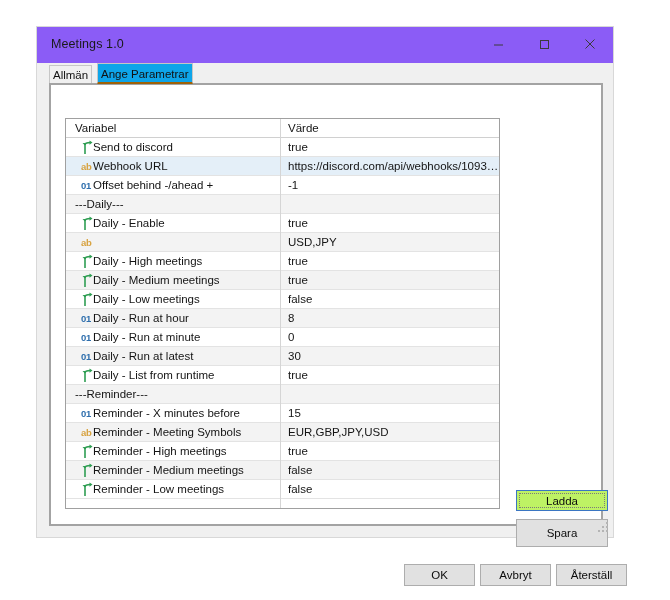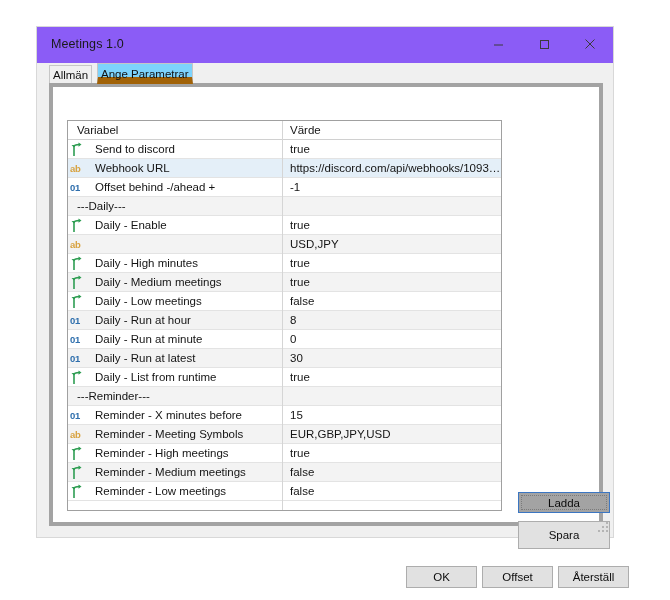--- a/index.html
+++ b/index.html
@@ -72,34 +72,34 @@
     color: #111;
     background: #f0f0f0;
     border: 1px solid #c6c6c6;
     box-sizing: border-box;
     white-space: nowrap;
   }
   .tab.active {
     top: 0px;
     height: 21px;
     line-height: 21px;
-    background: #7dd3fc;
-    border-bottom: 7px solid #a16207;
+    background: #0ea5e9;
+    border-bottom: 2px solid #a16207;
     z-index: 3;
   }
 
   
   #tabpage {
     position: absolute;
     left: 12px;
     top: 56px;
     width: 554px;
     height: 443px;
     background: #ffffff;
-    border: 4px solid #a3a3a3;
+    border: 2px solid #a3a3a3;
     box-sizing: border-box;
   }
 
   
   #grid {
     position: absolute;
     left: 14px;
     top: 33px;
     width: 435px;
     height: 391px;
@@ -145,21 +145,21 @@
     left: 215px;
     top: 0;
     right: 0;
     height: 100%;
     padding-left: 7px;
     overflow: hidden;
     text-overflow: ellipsis;
   }
   .ic {
     position: absolute;
-    left: 2px;
+    left: 15px;
     top: 0;
     width: 16px;
     height: 19px;
     font-size: 9.5px;
     font-weight: bold;
     line-height: 19px;
     text-align: left;
     font-family: "Liberation Sans", sans-serif;
   }
   .ic.num { color: #2f6fad; letter-spacing: -.2px; }
@@ -183,21 +183,21 @@
     box-sizing: border-box;
     font-size: 11.5px;
     color: #0c0c0c;
     display: flex;
     align-items: center;
     justify-content: center;
     white-space: nowrap;
   }
   .btn.focused {
     border: 1px solid #3b76c2;
-    background: #a3a3a3;
+    background: #bef264;
   }
   .btn.focused::after {
     content: "";
     position: absolute;
     left: 2px; top: 2px; right: 2px; bottom: 2px;
     border: 1px dotted #7a7a7a;
   }
   #btn-ladda { left: 465px; top: 405px; width: 92px; height: 21px; }
   #btn-spara { left: 465px; top: 434px; width: 92px; height: 28px; }
 
@@ -314,21 +314,21 @@
             <div class="cell-val">USD,JPY</div>
           </div>
           <div class="row">
             <div class="cell-name">
               <span class="ic bool"><svg width="14" height="15" viewBox="0 0 14 15">
                   <path d="M4 14 L4 4" stroke="#2e9d52" stroke-width="1.6" fill="none"></path>
                   <path d="M4 5 C4 2.5 6.5 2.5 9.5 2.5" stroke="#2e9d52" stroke-width="1.6" fill="none"></path>
                   <path d="M8.5 0.5 L11.5 2.6 L8.5 4.7 Z" fill="#2e9d52"></path>
                   <path d="M4 5.5 L1.5 3 L4 3 Z" fill="#2e9d52"></path>
                 </svg></span>
-              <span class="nm">Daily - High minutes</span>
+              <span class="nm">Daily - High meetings</span>
             </div>
             <div class="cell-val">true</div>
           </div>
           <div class="row alt">
             <div class="cell-name">
               <span class="ic bool"><svg width="14" height="15" viewBox="0 0 14 15">
                   <path d="M4 14 L4 4" stroke="#2e9d52" stroke-width="1.6" fill="none"></path>
                   <path d="M4 5 C4 2.5 6.5 2.5 9.5 2.5" stroke="#2e9d52" stroke-width="1.6" fill="none"></path>
                   <path d="M8.5 0.5 L11.5 2.6 L8.5 4.7 Z" fill="#2e9d52"></path>
                   <path d="M4 5.5 L1.5 3 L4 3 Z" fill="#2e9d52"></path>
@@ -451,21 +451,21 @@
       <span>Ladda</span>
     </div>
     <div class="btn" id="btn-spara">
       <span>Spara</span>
     </div>
 
     <div class="btn" id="btn-ok">
       <span>OK</span>
     </div>
     <div class="btn" id="btn-avbryt">
-      <span>Offset</span>
+      <span>Avbryt</span>
     </div>
     <div class="btn" id="btn-aterstall">
       <span>Återställ</span>
     </div>
 
   </div>
 
   <div id="grip">
       <i style="left: 8px; top: 0px;"></i>
       <i style="left: 4px; top: 4px;"></i>

